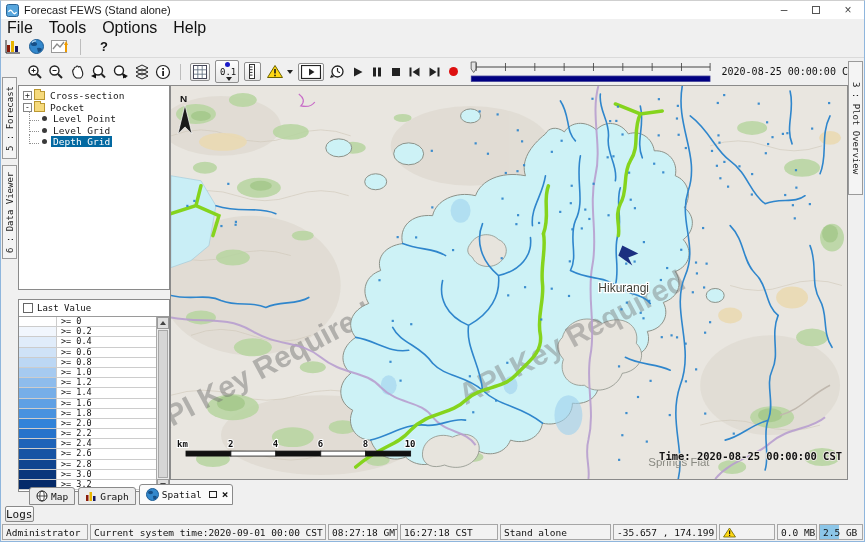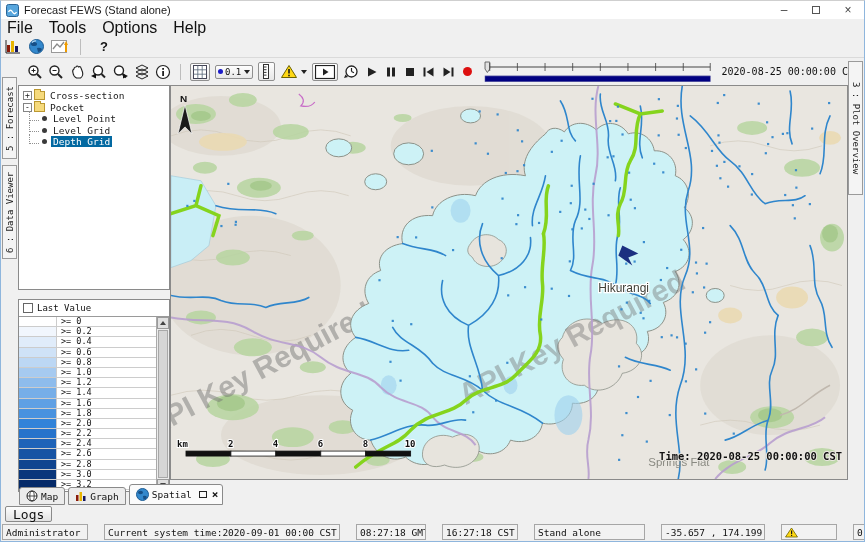--- a/index.html
+++ b/index.html
@@ -16,21 +16,21 @@
 
   
   .menubar { height:17px; background:#f0f0f0; display:flex; align-items:center; padding-left:6px; gap:16px; }
   .menu-item { font-size:16px; color:#111; }
 
   
   .toolbar1 { height:22px; display:flex; align-items:center; padding:0 4px; gap:7px; border-bottom:1px solid #dadada; }
   .toolbar2 { height:27px; display:flex; align-items:center; padding-left:26px; padding-right:3px; gap:5px; }
   .tb-sep { width:1px; height:16px; background:#bdbdbd; margin:0 4px; }
   .tbtn { display:flex; align-items:center; justify-content:center; background:transparent; border:none; padding:0; }
-  .raised { border:1px solid #8f8f8f; background:linear-gradient(#fefefe,#e7e7e7); border-radius:2px; padding:1px 2px; }
+  .raised { border:1px solid #8f8f8f; background:linear-gradient(#fefefe,#e7e7e7); border-radius:2px; padding:1px 2px;flex-direction:column; }
   .help-q { font-size:13px; font-weight:bold; color:#111; margin-left:8px; }
   .dd-caret { width:0; height:0; border-left:3.5px solid transparent; border-right:3.5px solid transparent; border-top:4px solid #222; margin-left:3px; }
   .dd-value { font-family:"DejaVu Sans Mono",monospace; font-size:9px; color:#111; margin-left:2px; }
   .blue-dot { width:5px; height:5px; border-radius:50%; background:#1b1bc8; display:inline-block; }
 
   .timeline { flex:1; height:24px; margin:0 4px; min-width:120px; }
   .timeline svg { width:100%; height:100%; display:block; }
   .tl-date { font-family:"DejaVu Sans Mono",monospace; font-size:10px; color:#111; white-space:nowrap; margin-right:1px; }
 
   
@@ -72,35 +72,35 @@
   .sbtn { height:12px; background:#e0e0e0; border:1px solid #9a9a9a; display:flex; align-items:center; justify-content:center; }
   .tri-up { width:0; height:0; border-left:3px solid transparent; border-right:3px solid transparent; border-bottom:4px solid #444; }
   .tri-down { width:0; height:0; border-left:3px solid transparent; border-right:3px solid transparent; border-top:4px solid #444; }
   .sthumb { flex:1; margin:1px; background:#d6d6d6; border:1px solid #a8a8a8; }
 
   
   .map-area { position:absolute; left:169px; top:84px; width:678px; height:395px; border:1px solid #8a8a8a; background:#e9e6e0; }
   .map-area svg { width:100%; height:100%; display:block; }
 
   
-  .bottom-tabs { position:absolute; left:0; top:483px; width:100%; height:21px; display:flex; align-items:flex-end; padding-left:18px; gap:3px; }
+  .bottom-tabs { position:absolute; left:0; top:483px; width:100%; height:21px; display:flex; align-items:flex-end; padding-left:28px; gap:3px; }
   .btab { height:18px; border:1px solid #8a8a8a; border-radius:3px 3px 0 0; background:#ececec;
           display:flex; align-items:center; gap:3px; padding:0 6px;
           font-family:"DejaVu Sans Mono",monospace; font-size:9.5px; color:#111; }
   .btab.active { background:#fbfbfb; height:21px; padding-right:4px; }
   .btab-max { width:8px; height:7px; border:1.5px solid #222; display:inline-block; margin-left:4px; }
   .btab-close { font-weight:bold; font-size:11px; color:#111; margin-left:2px; line-height:10px; }
 
   
   .logs-row { position:absolute; left:0; top:504px; width:100%; height:19px; }
-  .logs-btn { position:absolute; left:4px; top:1px; height:16px; padding:0 7px; border:1px solid #8a8a8a; border-radius:2px;
-              background:linear-gradient(#fdfdfd,#e2e2e2); font-family:"DejaVu Sans Mono",monospace; font-size:13px; color:#111; }
-
-  
-  .statusbar { position:absolute; left:0; bottom:0; width:100%; height:18px; display:flex; padding:1px; gap:16px; background:#f0f0f0; }
+  .logs-btn { position:absolute; left:4px; top:1px; height:16px; padding:0 0; border:1px solid #8a8a8a; border-radius:2px;
+              background:linear-gradient(#fdfdfd,#e2e2e2); font-family:"DejaVu Sans Mono",monospace; font-size:11px; color:#111; }
+
+  
+  .statusbar { position:absolute; left:0; bottom:0; width:100%; height:18px; display:flex; padding:1px; gap:2px; background:#f0f0f0; }
   .scell { border:1px solid #a6a6a6; background:#f2f2f2; font-family:"DejaVu Sans Mono",monospace; font-size:9.5px;
            color:#111; padding:1px 3px; white-space:nowrap; overflow:hidden; flex:none; display:flex; align-items:center; }
   .scell.memory { flex:1; background:linear-gradient(to right,#8cc6e8 0 46%,#f2f2f2 46%); }
 </style>
 </head>
 <body>
 
 <div class="window">
 
   <div class="titlebar">
@@ -708,21 +708,21 @@
   </div>
 
   <div class="logs-row">
     <button class="logs-btn">Logs</button>
   </div>
 
   <div class="statusbar">
     <div class="scell" style="width:86px">Administrator</div>
     <div class="scell" style="width:236px">Current system time:2020-09-01 00:00 CST</div>
     <div class="scell" style="width:70px">08:27:18 GMT</div>
-    <div class="scell" style="width:76px">16:27:18 CST</div>
+    <div class="scell" style="width:98px">16:27:18 CST</div>
     <div class="scell" style="width:111px">Stand alone</div>
     <div class="scell" style="width:104px">-35.657 , 174.199</div>
     <div class="scell" style="width:56px">
       <svg width="13" height="11">
           <polygon points="6.5,1 12.5,10 0.5,10" fill="#ffd813" stroke="#6b6200" stroke-width="0.8"></polygon>
           <rect x="6" y="3.5" width="1.2" height="3.5" fill="#1a1a1a"></rect>
           <rect x="6" y="7.8" width="1.2" height="1.2" fill="#1a1a1a"></rect>
         </svg>
     </div>
     <div class="scell" style="width:40px">0.0 MB/s</div>

